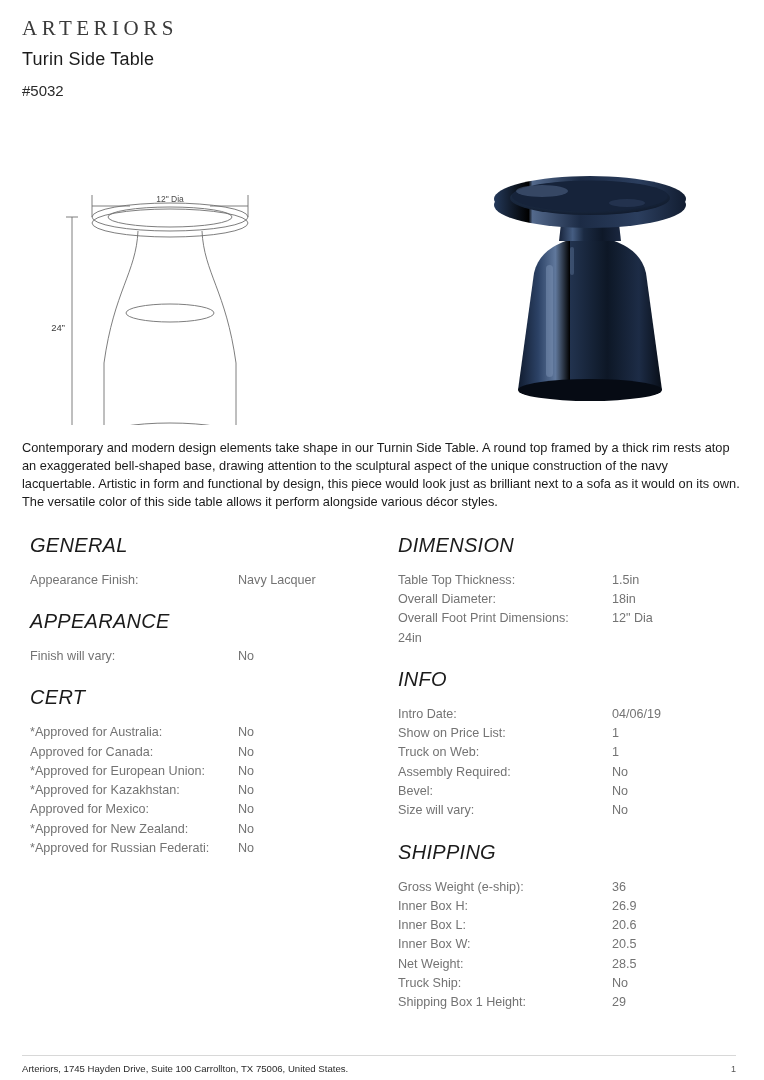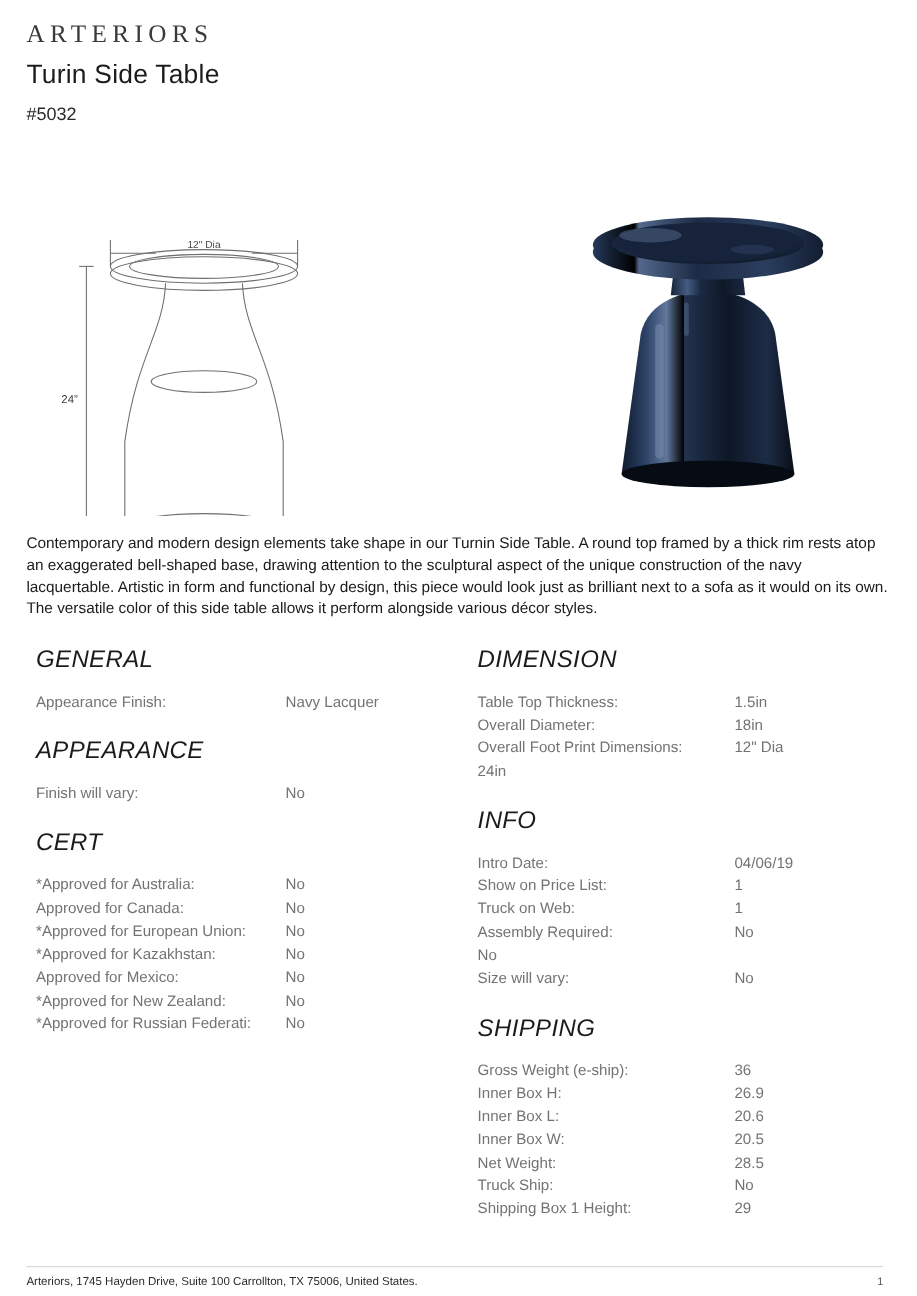--- a/index.html
+++ b/index.html
@@ -19,21 +19,21 @@
   .brand {
     margin-top: 16px;
     font-family: "Liberation Serif", serif;
     font-size: 21px;
     letter-spacing: 4.5px;
     color: #3a3a3a;
     font-weight: 400;
   }
   .product-title {
     margin-top: 8px;
-    font-size: 22px;
+    font-size: 18px;
     font-weight: 400;
     color: #1b1b1b;
     letter-spacing: 0.2px;
   }
   .product-sku {
     margin-top: 12px;
     font-size: 15px;
     color: #2a2a2a;
   }
 
@@ -296,20 +296,21 @@
           </div>
           <div class="row">
             <span class="label">Truck on Web:</span>
             <span class="value">1</span>
           </div>
           <div class="row">
             <span class="label">Assembly Required:</span>
             <span class="value">No</span>
           </div>
           <div class="row">
+            <span class="label">Bevel:</span>
             <span class="value">No</span>
           </div>
           <div class="row">
             <span class="label">Size will vary:</span>
             <span class="value">No</span>
           </div>
         </div>
       </div>
 
       <div class="section">

